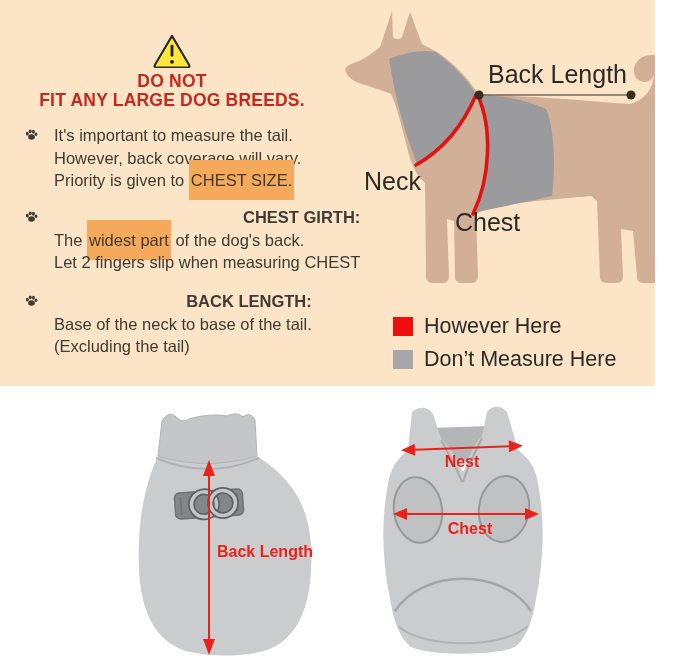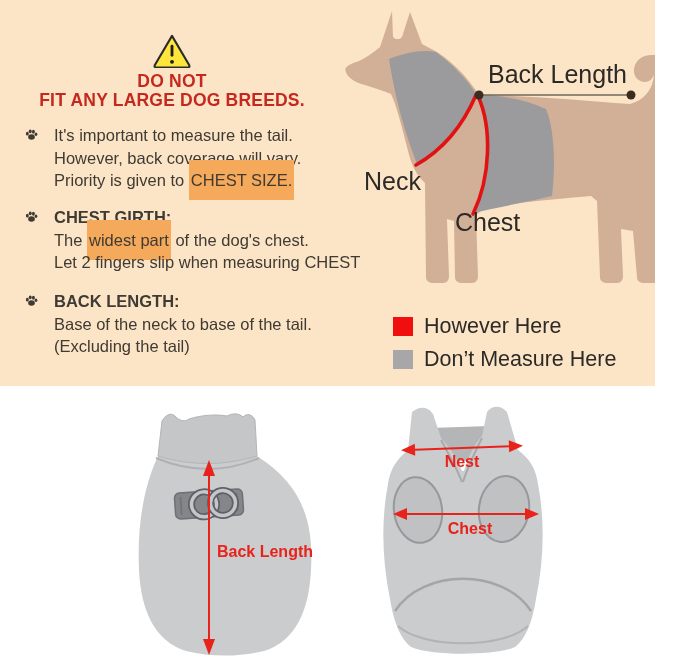--- a/index.html
+++ b/index.html
@@ -10,21 +10,21 @@
     color:#3f3a33;
   }
   .top-bg{position:absolute;left:0;top:0;width:679px;height:386px;background:#fce5c7;}
   .abs{position:absolute;}
   
   .warn-block{left:22px;top:34px;width:300px;text-align:center;}
   .warn-block svg{display:block;margin:0 auto 4px auto;}
   .warn-line{color:#c4281f;font-weight:bold;font-size:17.5px;line-height:19px;letter-spacing:.2px;}
   
   .para{font-size:16.5px;line-height:22.5px;white-space:nowrap;}
-  .para .head{font-weight:bold;}
+  .para .head{font-weight:bold;text-align:right;}
   .paw{position:absolute;left:-15px;top:4px;}
   .rowtxt{position:relative;padding-left:14px;}
   mark{background:#f5a95b;color:inherit;padding:11px 2px;}
   
   .dog-label{font-size:25px;color:#2c2926;white-space:nowrap;}
   
   .legend-swatch{width:20px;height:19px;}
   .legend-label{font-size:21.5px;color:#2c2926;white-space:nowrap;}
   
   .red-label{color:#e8231b;font-size:16px;font-weight:600;white-space:nowrap;}
@@ -69,21 +69,21 @@
         <g fill="#3f3a33">
             <ellipse cx="12" cy="16.5" rx="6.2" ry="5"></ellipse>
             <ellipse cx="4.3" cy="10.5" rx="2.7" ry="3.5"></ellipse>
             <ellipse cx="9.7" cy="6.2" rx="2.7" ry="3.6"></ellipse>
             <ellipse cx="15.5" cy="6.8" rx="2.7" ry="3.6"></ellipse>
             <ellipse cx="20.3" cy="11.5" rx="2.5" ry="3.2"></ellipse>
           </g>
       </svg>
       <span>CHEST GIRTH:</span>
     </div>
-    <div class="rowtxt"><span><span>The </span><mark>widest part</mark><span> of the dog's chest.</span></span></div>
+    <div class="rowtxt"><span><span>The </span><mark>widest part</mark><span> of the dog's back.</span></span></div>
     <div class="rowtxt"><span>Let 2 fingers slip when measuring CHEST</span></div>
   </div>
 
   <div class="abs para" style="left:40px;top:290px;">
     <div class="rowtxt head">
       <svg class="paw" width="13" height="13" viewBox="0 0 24 24">
         <g fill="#3f3a33">
             <ellipse cx="12" cy="16.5" rx="6.2" ry="5"></ellipse>
             <ellipse cx="4.3" cy="10.5" rx="2.7" ry="3.5"></ellipse>
             <ellipse cx="9.7" cy="6.2" rx="2.7" ry="3.6"></ellipse>

